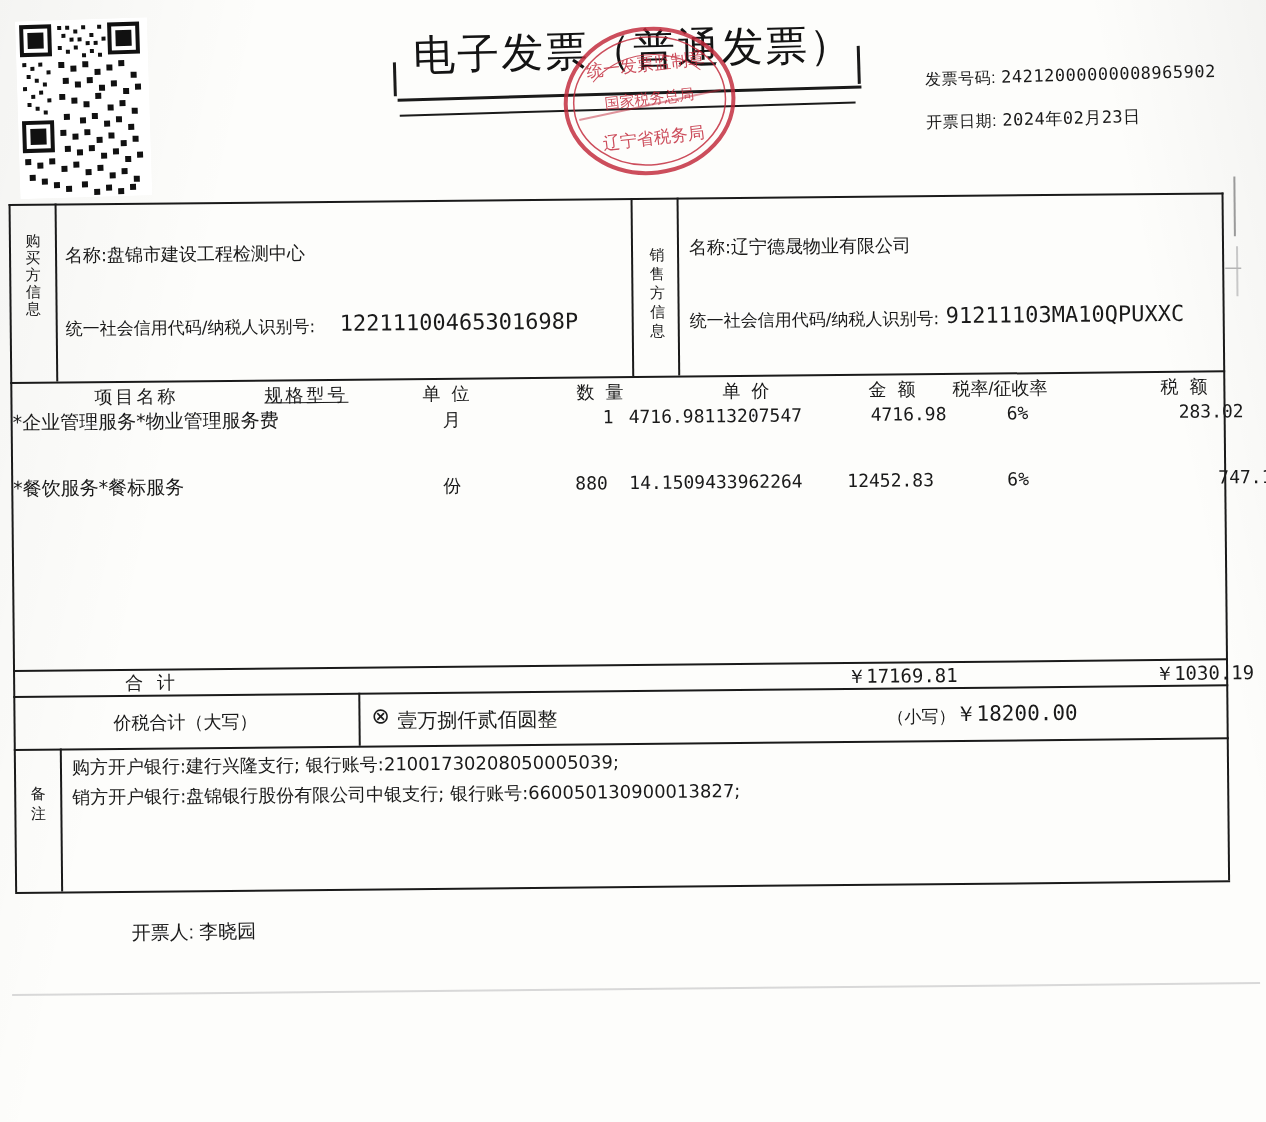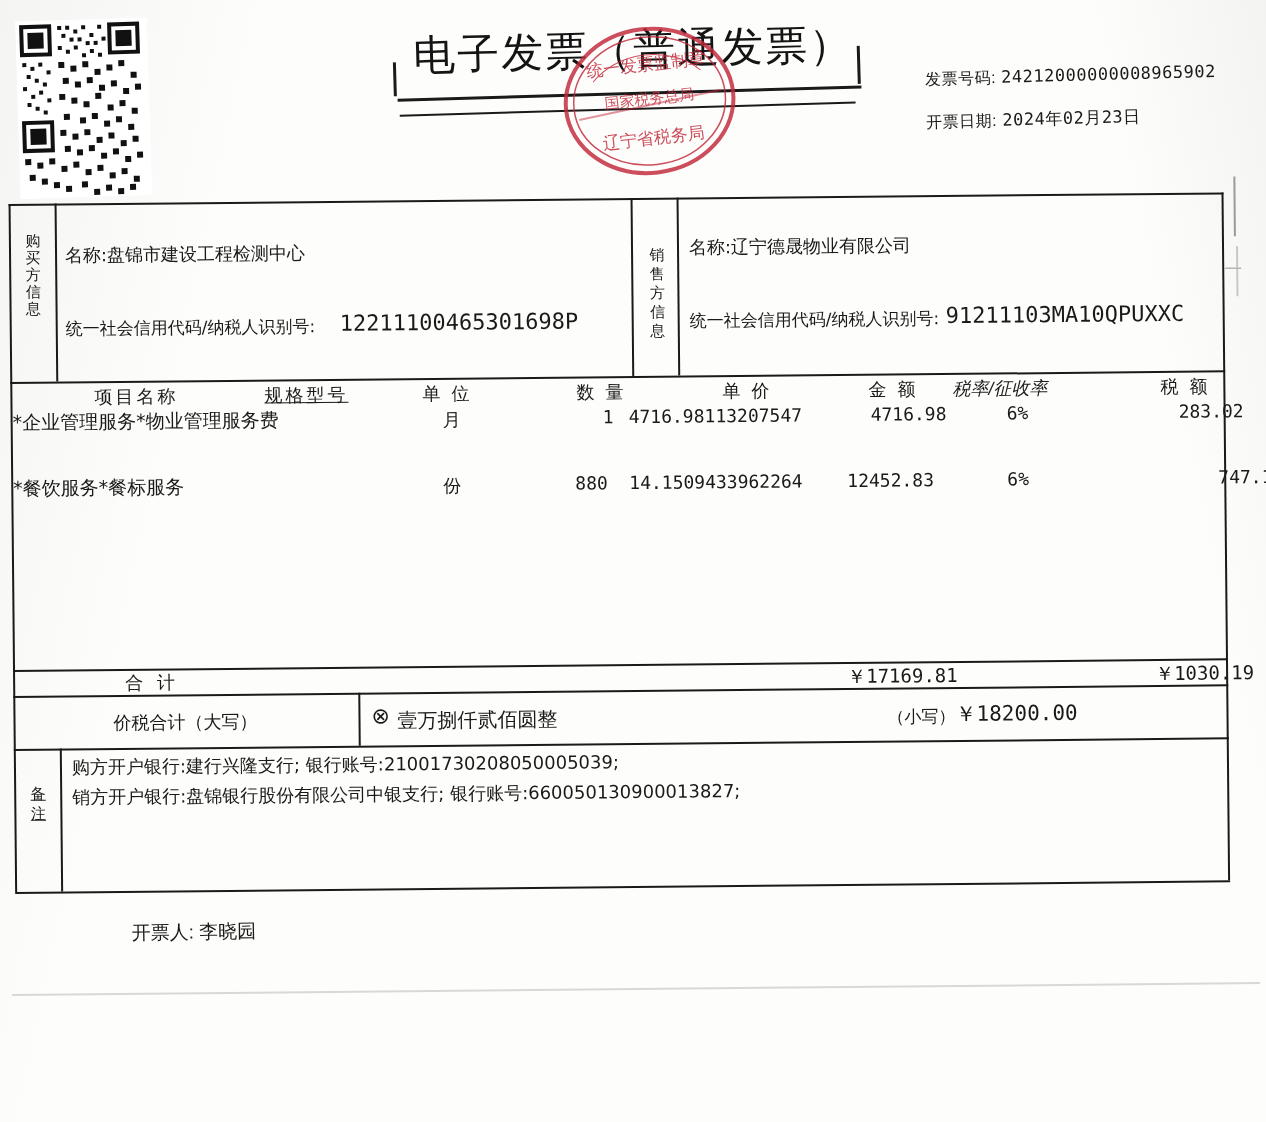--- a/index.html
+++ b/index.html
@@ -365,21 +365,21 @@
     <div class="cell cn" style="left:722px; top:38px;">辽宁德晟物业有限公司</div>
     <div class="cell cn" style="left:680px; top:112px; font-size:17px;">统一社会信用代码/纳税人识别号:</div>
     <div class="cell mono" style="left:936px; top:108px; font-size:22px;">91211103MA10QPUXXC</div>
 
     <div class="colhead" style="left:84px;  top:182px;">项目名称</div>
     <div class="colhead" style="left:254px; top:182px;text-decoration:underline;">规格型号</div>
     <div class="colhead" style="left:412px; top:182px;">单 位</div>
     <div class="colhead" style="left:566px; top:182px;">数 量</div>
     <div class="colhead" style="left:712px; top:182px;">单 价</div>
     <div class="colhead" style="left:858px; top:182px;">金 额</div>
-    <div class="colhead" style="left:942px; top:182px; letter-spacing:0;font-style:italic;">税率/征收率</div>
+    <div class="colhead" style="left:942px; top:182px; letter-spacing:0;">税率/征收率</div>
     <div class="colhead" style="left:1150px; top:182px;">税 额</div>
 
     <div class="cell cn item-txt" style="left:2px;  top:206px;">*企业管理服务*物业管理服务费</div>
     <div class="cell cn" style="left:432px; top:208px;">月</div>
     <div class="cell mono" style="left:592px; top:208px;">1</div>
     <div class="cell mono" style="left:618px; top:208px;">4716.98113207547</div>
     <div class="cell mono" style="left:860px; top:208px;">4716.98</div>
     <div class="cell mono" style="left:996px; top:208px;">6%</div>
     <div class="cell mono" style="left:1168px; top:208px;">283.02</div>
 
@@ -394,21 +394,21 @@
     <div class="cell cn" style="left:112px; top:468px; letter-spacing:4px;">合        计</div>
     <div class="cell mono" style="left:834px; top:468px; font-size:19px;">￥17169.81</div>
     <div class="cell mono" style="left:1142px; top:468px; font-size:19px;">￥1030.19</div>
 
     <div class="cell cn" style="left:100px; top:508px;">价税合计（大写）</div>
     <div class="cell" style="left:358px; top:503px; font-size:22px;">⊗</div>
     <div class="cell cn" style="left:384px; top:507px; font-size:20px;">壹万捌仟贰佰圆整</div>
     <div class="cell cn" style="left:874px; top:510px; font-size:17px;text-align:center;">（小写）</div>
     <div class="cell mono" style="left:942px; top:505px; font-size:21px;">￥18200.00</div>
 
-    <div class="vert-label" style="left:14px; top:580px; line-height:20px;text-decoration:underline;">备注</div>
+    <div class="vert-label" style="left:14px; top:580px; line-height:20px;">备注</div>
     <div class="cell cn" style="left:58px; top:552px; font-size:18px;">购方开户银行:建行兴隆支行;        银行账号:21001730208050005039;</div>
     <div class="cell cn" style="left:58px; top:582px; font-size:18px;">销方开户银行:盘锦银行股份有限公司中银支行;     银行账号:660050130900013827;</div>
   </div>
 
   <div class="footer-name">
     <span>开票人:</span>
     <span>李晓园</span>
   </div>
 
   <div class="bottom-rule"></div>

